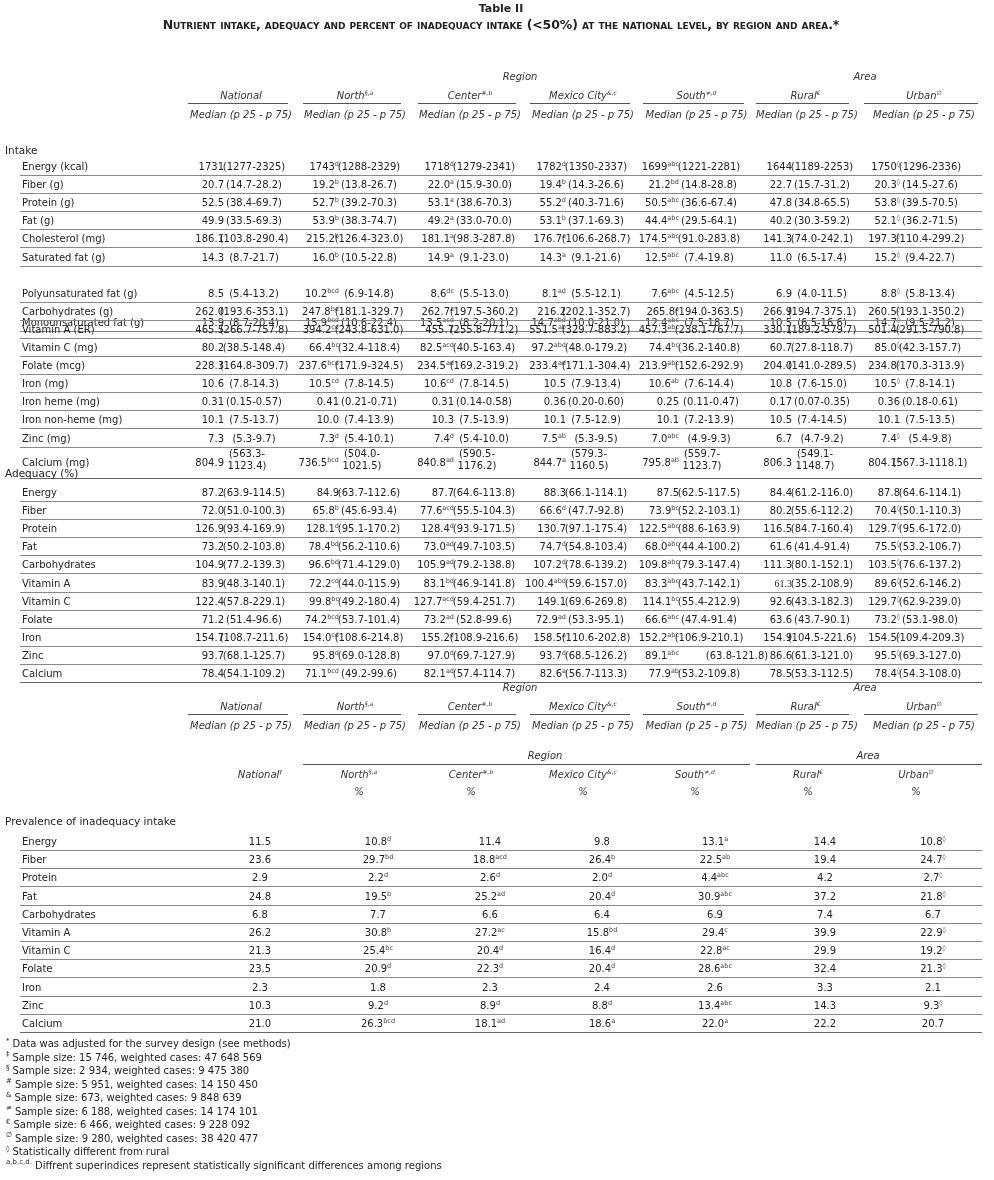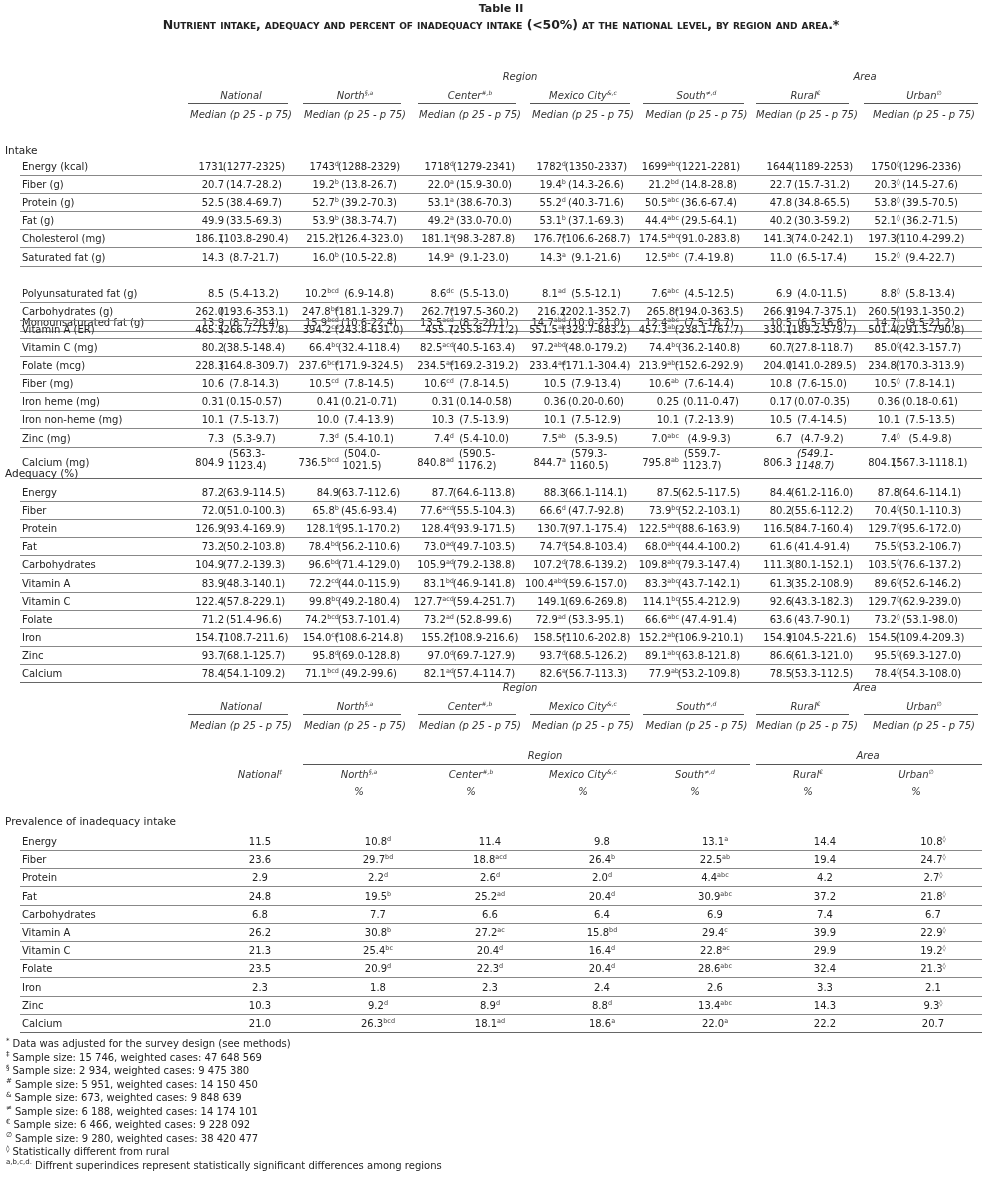--- a/index.html
+++ b/index.html
@@ -266,21 +266,21 @@
       <div class="med" style="left: 492px;"><span>233.4</span><span class="sup">ad</span></div>
       <div class="rng" style="left: 538px;">(171.1-304.4)</div>
       <div class="med" style="left: 605px;"><span>213.9</span><span class="sup">abc</span></div>
       <div class="rng" style="left: 651px;">(152.6-292.9)</div>
       <div class="med" style="left: 718px;"><span>204.0</span><span class="sup"></span></div>
       <div class="rng" style="left: 764px;">(141.0-289.5)</div>
       <div class="med" style="left: 826px;"><span>234.8</span><span class="sup">◊</span></div>
       <div class="rng" style="left: 872px;">(170.3-313.9)</div>
     </div>
     <div class="row" style="top: 375.2px;">
-      <div class="lbl">Fiber (mg)</div>
+      <div class="lbl">Iron (mg)</div>
       <div class="med" style="left: 150px;"><span>10.6</span><span class="sup"></span></div>
       <div class="rng" style="left: 196px;">(7.8-14.3)</div>
       <div class="med" style="left: 265px;"><span>10.5</span><span class="sup">cd</span></div>
       <div class="rng" style="left: 311px;">(7.8-14.5)</div>
       <div class="med" style="left: 380px;"><span>10.6</span><span class="sup">cd</span></div>
       <div class="rng" style="left: 426px;">(7.8-14.5)</div>
       <div class="med" style="left: 492px;"><span>10.5</span><span class="sup"></span></div>
       <div class="rng" style="left: 538px;">(7.9-13.4)</div>
       <div class="med" style="left: 605px;"><span>10.6</span><span class="sup">ab</span></div>
       <div class="rng" style="left: 651px;">(7.6-14.4)</div>
@@ -346,21 +346,21 @@
       <div class="rng" style="left: 196px;">(563.3-1123.4)</div>
       <div class="med" style="left: 265px;"><span>736.5</span><span class="sup">bcd</span></div>
       <div class="rng" style="left: 311px;">(504.0-1021.5)</div>
       <div class="med" style="left: 380px;"><span>840.8</span><span class="sup">ad</span></div>
       <div class="rng" style="left: 426px;">(590.5-1176.2)</div>
       <div class="med" style="left: 492px;"><span>844.7</span><span class="sup">a</span></div>
       <div class="rng" style="left: 538px;">(579.3-1160.5)</div>
       <div class="med" style="left: 605px;"><span>795.8</span><span class="sup">ab</span></div>
       <div class="rng" style="left: 651px;">(559.7-1123.7)</div>
       <div class="med" style="left: 718px;"><span>806.3</span><span class="sup"></span></div>
-      <div class="rng" style="left: 764px; font-style: italic;">(549.1-1148.7)</div>
+      <div class="rng" style="left: 764px;">(549.1-1148.7)</div>
       <div class="med" style="left: 826px;"><span>804.1</span><span class="sup">◊</span></div>
       <div class="rng wide" style="left: 860px;">(567.3-1118.1)</div>
     </div>
   </div>
 <div id="adequacy">
     <div class="sec" style="top: 467px;">Adequacy (%)</div>
     <div class="row" style="top: 484px;">
       <div class="lbl">Energy</div>
       <div class="med" style="left: 150px;"><span>87.2</span><span class="sup"></span></div>
       <div class="rng" style="left: 196px;">(63.9-114.5)</div>
@@ -450,21 +450,21 @@
       <div class="med" style="left: 150px;"><span>83.9</span><span class="sup"></span></div>
       <div class="rng" style="left: 196px;">(48.3-140.1)</div>
       <div class="med" style="left: 265px;"><span>72.2</span><span class="sup">cd</span></div>
       <div class="rng" style="left: 311px;">(44.0-115.9)</div>
       <div class="med" style="left: 380px;"><span>83.1</span><span class="sup">bd</span></div>
       <div class="rng" style="left: 426px;">(46.9-141.8)</div>
       <div class="med" style="left: 492px;"><span>100.4</span><span class="sup">abd</span></div>
       <div class="rng" style="left: 538px;">(59.6-157.0)</div>
       <div class="med" style="left: 605px;"><span>83.3</span><span class="sup">abc</span></div>
       <div class="rng" style="left: 651px;">(43.7-142.1)</div>
-      <div class="med" style="left: 718px;"><span>61.3</span><span class="sup"></span></div>
+      <div class="med" style="left: 718px; font-family: Liberation Serif, serif;"><span>61.3</span><span class="sup"></span></div>
       <div class="rng" style="left: 764px;">(35.2-108.9)</div>
       <div class="med" style="left: 826px;"><span>89.6</span><span class="sup">◊</span></div>
       <div class="rng" style="left: 872px;">(52.6-146.2)</div>
     </div>
     <div class="row" style="top: 592.6px;">
       <div class="lbl">Vitamin C</div>
       <div class="med" style="left: 150px;"><span>122.4</span><span class="sup"></span></div>
       <div class="rng" style="left: 196px;">(57.8-229.1)</div>
       <div class="med" style="left: 265px;"><span>99.8</span><span class="sup">bc</span></div>
       <div class="rng" style="left: 311px;">(49.2-180.4)</div>
@@ -517,21 +517,21 @@
       <div class="lbl">Zinc</div>
       <div class="med" style="left: 150px;"><span>93.7</span><span class="sup"></span></div>
       <div class="rng" style="left: 196px;">(68.1-125.7)</div>
       <div class="med" style="left: 265px;"><span>95.8</span><span class="sup">d</span></div>
       <div class="rng" style="left: 311px;">(69.0-128.8)</div>
       <div class="med" style="left: 380px;"><span>97.0</span><span class="sup">d</span></div>
       <div class="rng" style="left: 426px;">(69.7-127.9)</div>
       <div class="med" style="left: 492px;"><span>93.7</span><span class="sup">d</span></div>
       <div class="rng" style="left: 538px;">(68.5-126.2)</div>
       <div class="med" style="left: 605px;"><span>89.1</span><span class="sup">abc</span></div>
-      <div class="rng" style="left: 651px; text-align: center;">(63.8-121.8)</div>
+      <div class="rng" style="left: 679px; text-align: center;">(63.8-121.8)</div>
       <div class="med" style="left: 718px;"><span>86.6</span><span class="sup"></span></div>
       <div class="rng" style="left: 764px;">(61.3-121.0)</div>
       <div class="med" style="left: 826px;"><span>95.5</span><span class="sup">◊</span></div>
       <div class="rng" style="left: 872px;">(69.3-127.0)</div>
     </div>
     <div class="row last" style="top: 665px;">
       <div class="lbl">Calcium</div>
       <div class="med" style="left: 150px;"><span>78.4</span><span class="sup"></span></div>
       <div class="rng" style="left: 196px;">(54.1-109.2)</div>
       <div class="med" style="left: 265px;"><span>71.1</span><span class="sup">bcd</span></div>

